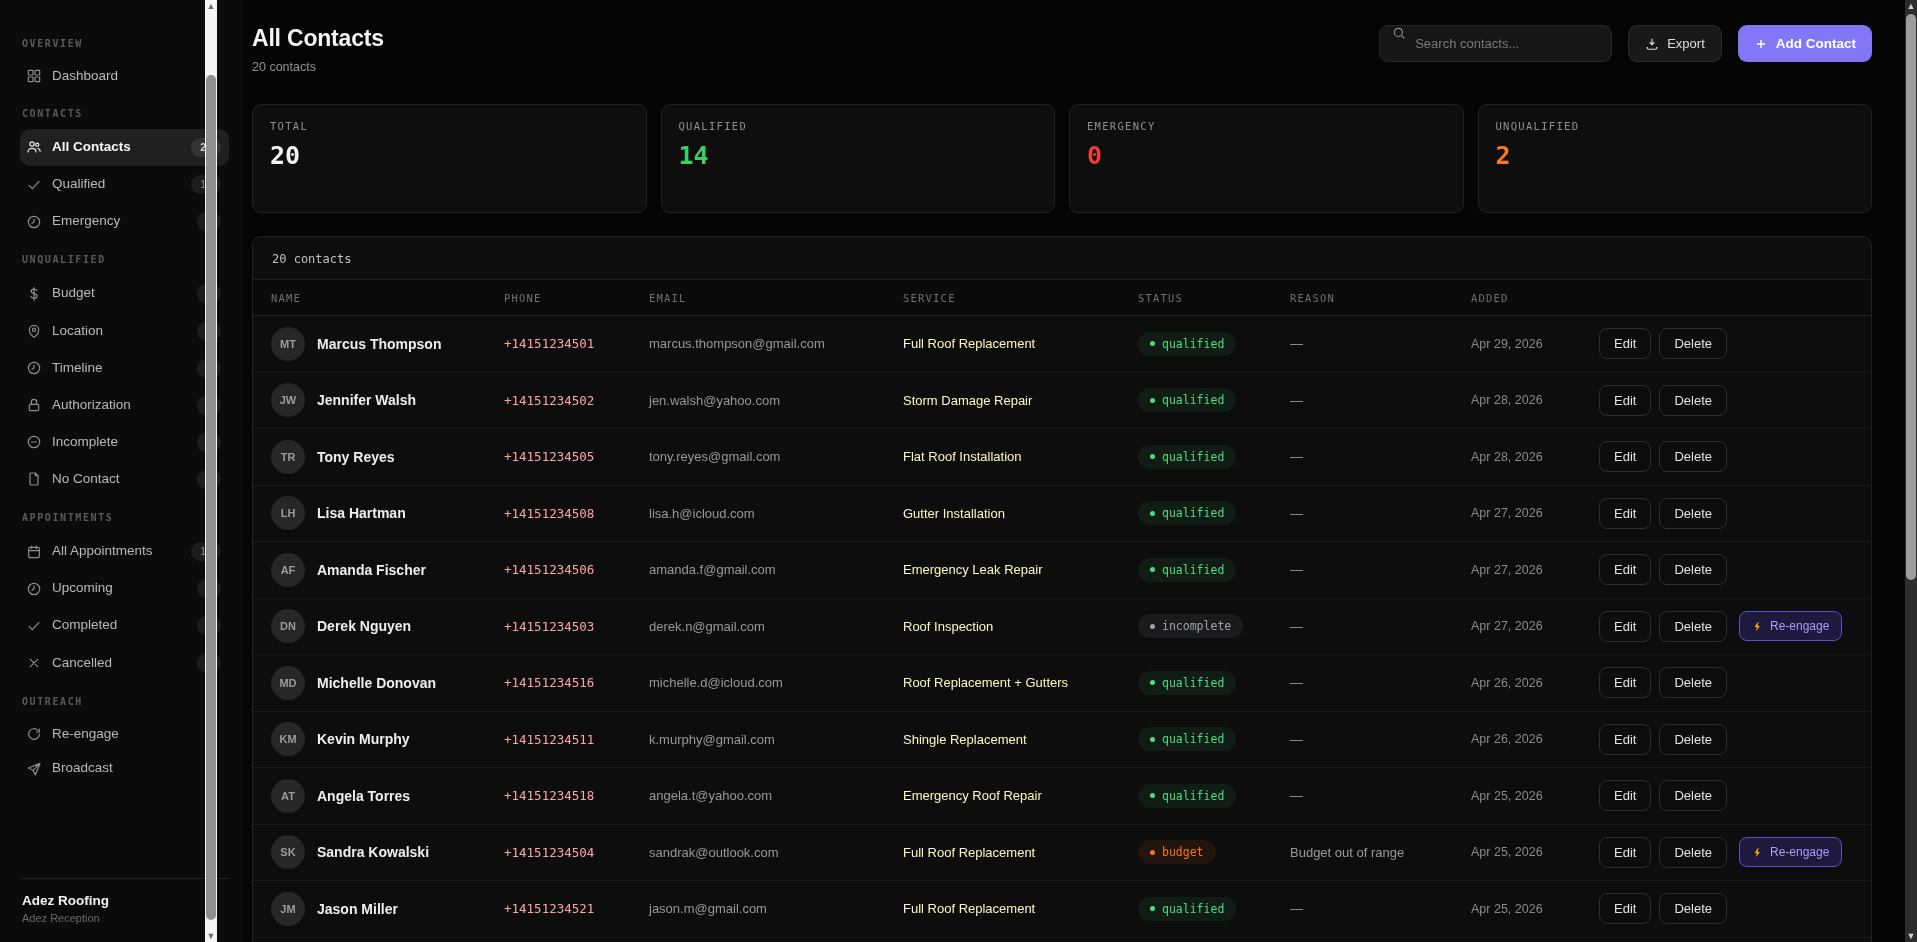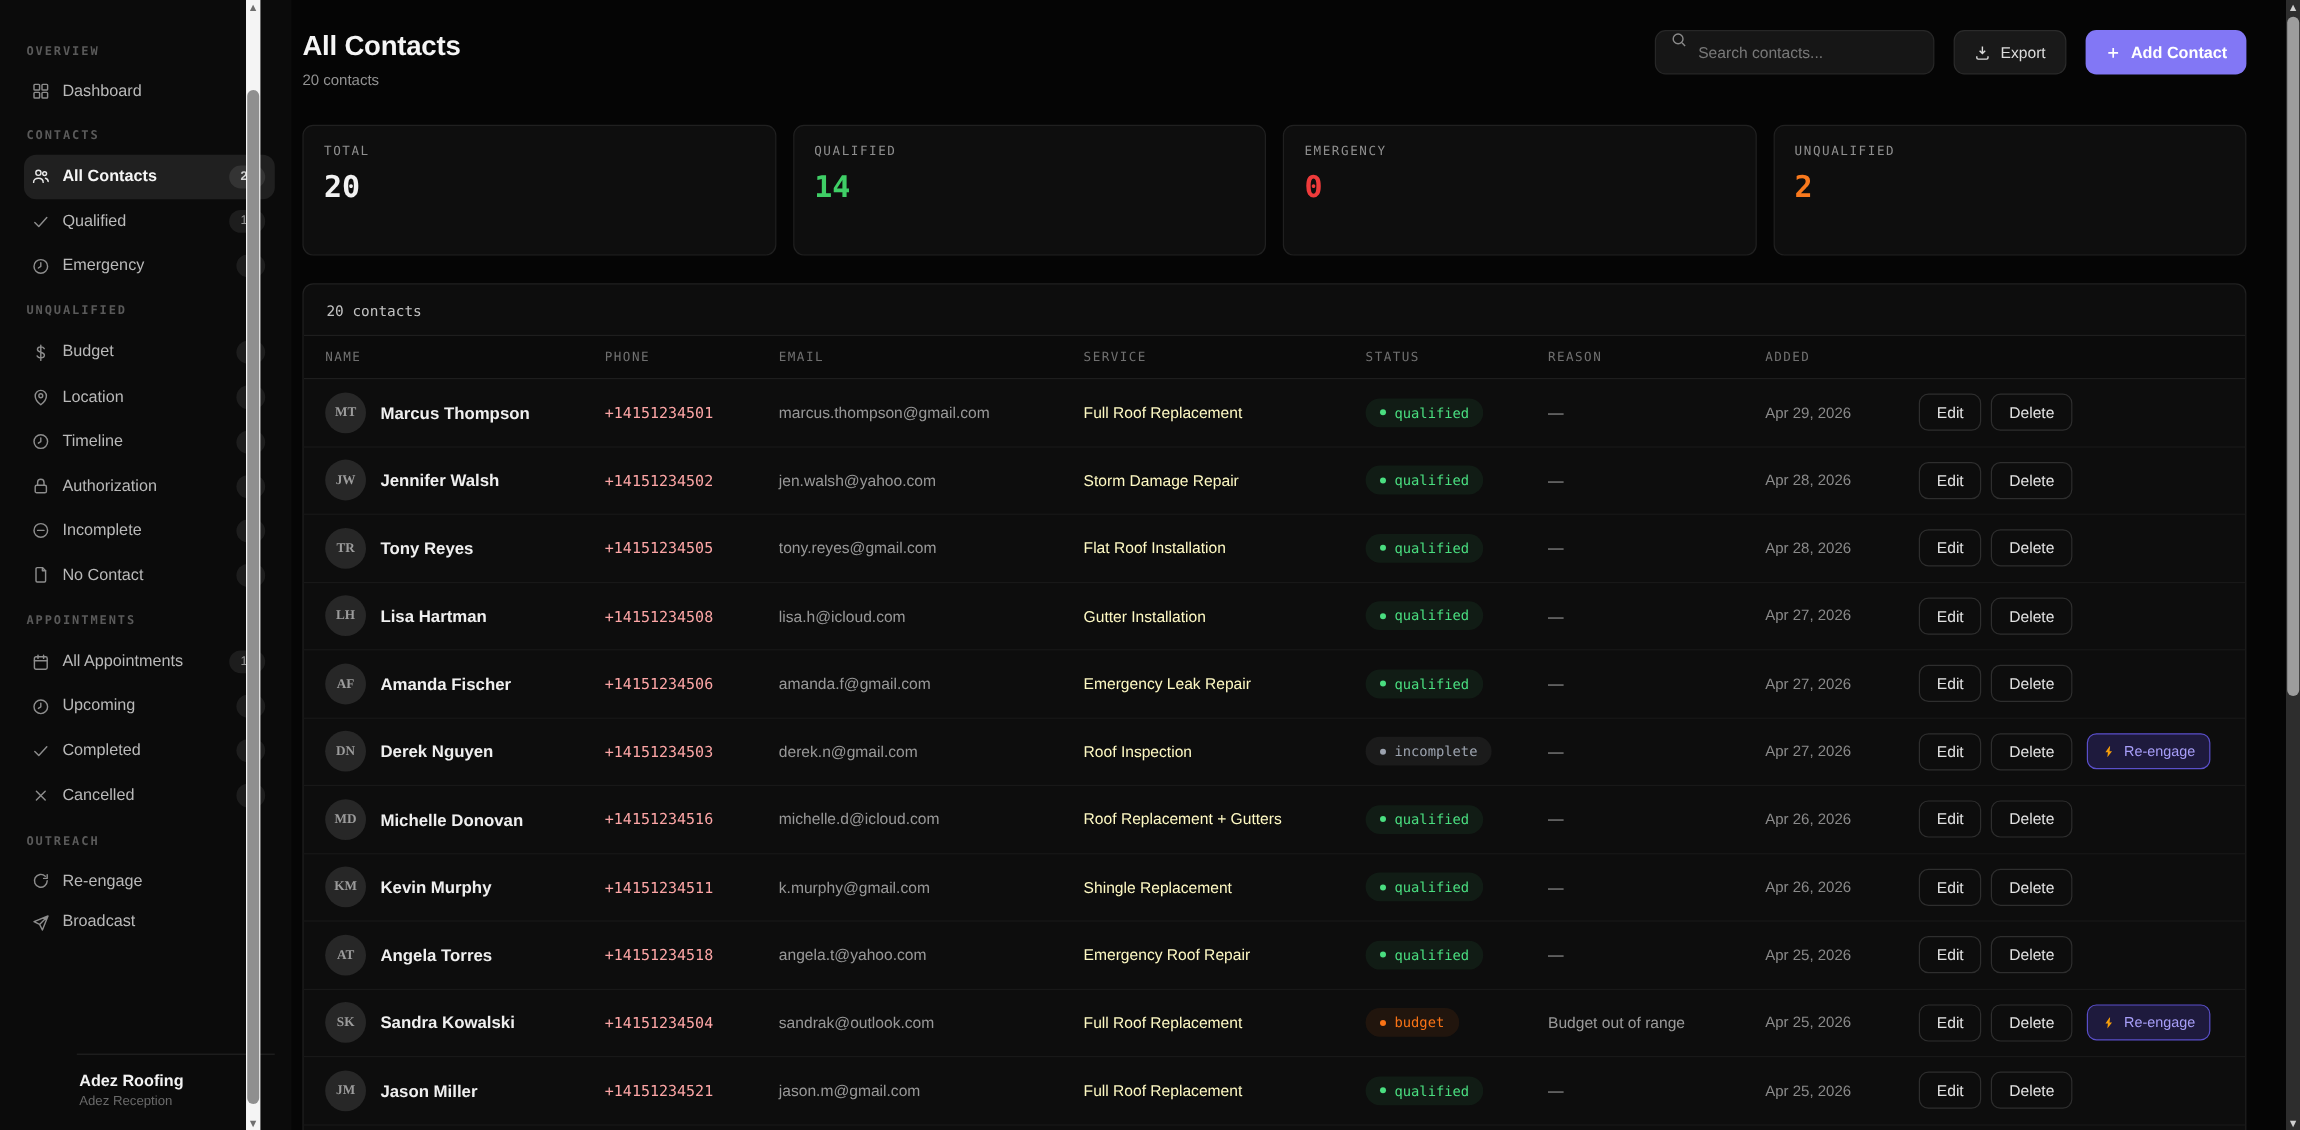--- a/index.html
+++ b/index.html
@@ -15,21 +15,21 @@
   .side-item { display:flex; align-items:center; gap:10px; padding:9px 8px 9px 6px;
     border-radius:10px; color:#b9b9b9; font-size:13.5px; cursor:pointer; line-height:1.25;justify-content:center; }
   .side-item .ic { width:16px; height:16px; flex:0 0 16px; color:#8d8d8d; display:flex; }
   .side-item .ic svg { width:16px; height:16px; }
   .side-item .lbl { flex:1; }
   .side-item .cnt { font-size:10.5px; color:#8f8f8f; background:#1d1d1d;
     border-radius:999px; padding:3px 9px; min-width:24px; text-align:center; }
   .side-item.active { background:#202020; color:#f5f5f5; font-weight:700; }
   .side-item.active .ic { color:#e8e8e8; }
   .side-item.active .cnt { background:#343434; color:#cfcfcf; }
-  .side-foot { margin-top:auto; border-top:1px solid #222; padding:14px 2px 4px 2px;margin-left:44px; }
+  .side-foot { margin-top:auto; border-top:1px solid #222; padding:14px 2px 4px 2px; }
   .side-org { color:#f2f2f2; font-size:13.5px; font-weight:700; }
   .side-sub { color:#696969; font-size:11px; margin-top:4px; }
 
   
   .vscroll-left { position:absolute; left:205px; top:0; width:12px; height:942px; background:#f4f4f4; }
   .vscroll-left .thumb { position:absolute; left:1px; width:10px; top:75px; height:845px;
     background:#8f8f8f; border-radius:6px; }
   .vscroll-left .arr { position:absolute; left:0; width:12px; height:12px; color:#6e6e6e;
     font-size:9px; line-height:12px; text-align:center; }
   .vscroll-right { position:absolute; right:0; top:0; width:12px; height:942px; background:#2d2d2d; }
@@ -75,21 +75,21 @@
     font-family:"DejaVu Sans Mono", monospace; }
   .tgrid { display:grid; grid-template-columns:233px 145px 254px 235px 152px 181px 128px 1fr;
     align-items:center; padding:0 18px; }
   .thead { height:37px; background:#0b0b0b; border-top:1px solid #1e1e1e;
     border-bottom:1px solid #1e1e1e; }
   .thead .th { font-size:10.5px; letter-spacing:1.2px; color:#707070;
     font-family:"DejaVu Sans Mono", monospace; }
   .trow { height:56.5px; border-bottom:1px solid #181818; }
   .cell-name { display:flex; align-items:center; gap:12px; }
   .avatar { width:34px; height:34px; border-radius:50%; background:#272727; color:#9c9c9c;
-    font-size:11px; font-weight:600; display:flex; align-items:center; justify-content:center;font-family:Liberation Serif, serif; }
+    font-size:11px; font-weight:600; display:flex; align-items:center; justify-content:center; }
   .cname { color:#efefef; font-size:14px; font-weight:600; }
   .cphone { color:#fca5a5; font-size:12.5px; font-family:"DejaVu Sans Mono", monospace; }
   .cemail { color:#989898; font-size:13px; }
   .cservice { color:#fef9c3; font-size:13px; }
   .pill { display:inline-flex; align-items:center; gap:7px; font-size:11.5px;
     font-family:"DejaVu Sans Mono", monospace; padding:5px 12px; border-radius:999px; }
   .pill .dot { width:5px; height:5px; border-radius:50%; background:currentColor; }
   .pill.qualified { color:#4ade80; background:rgba(74,222,128,0.07); }
   .pill.incomplete { color:#9ca3af; background:#1b1b1b; }
   .pill.budget { color:#f97316; background:rgba(249,115,22,0.09); }

